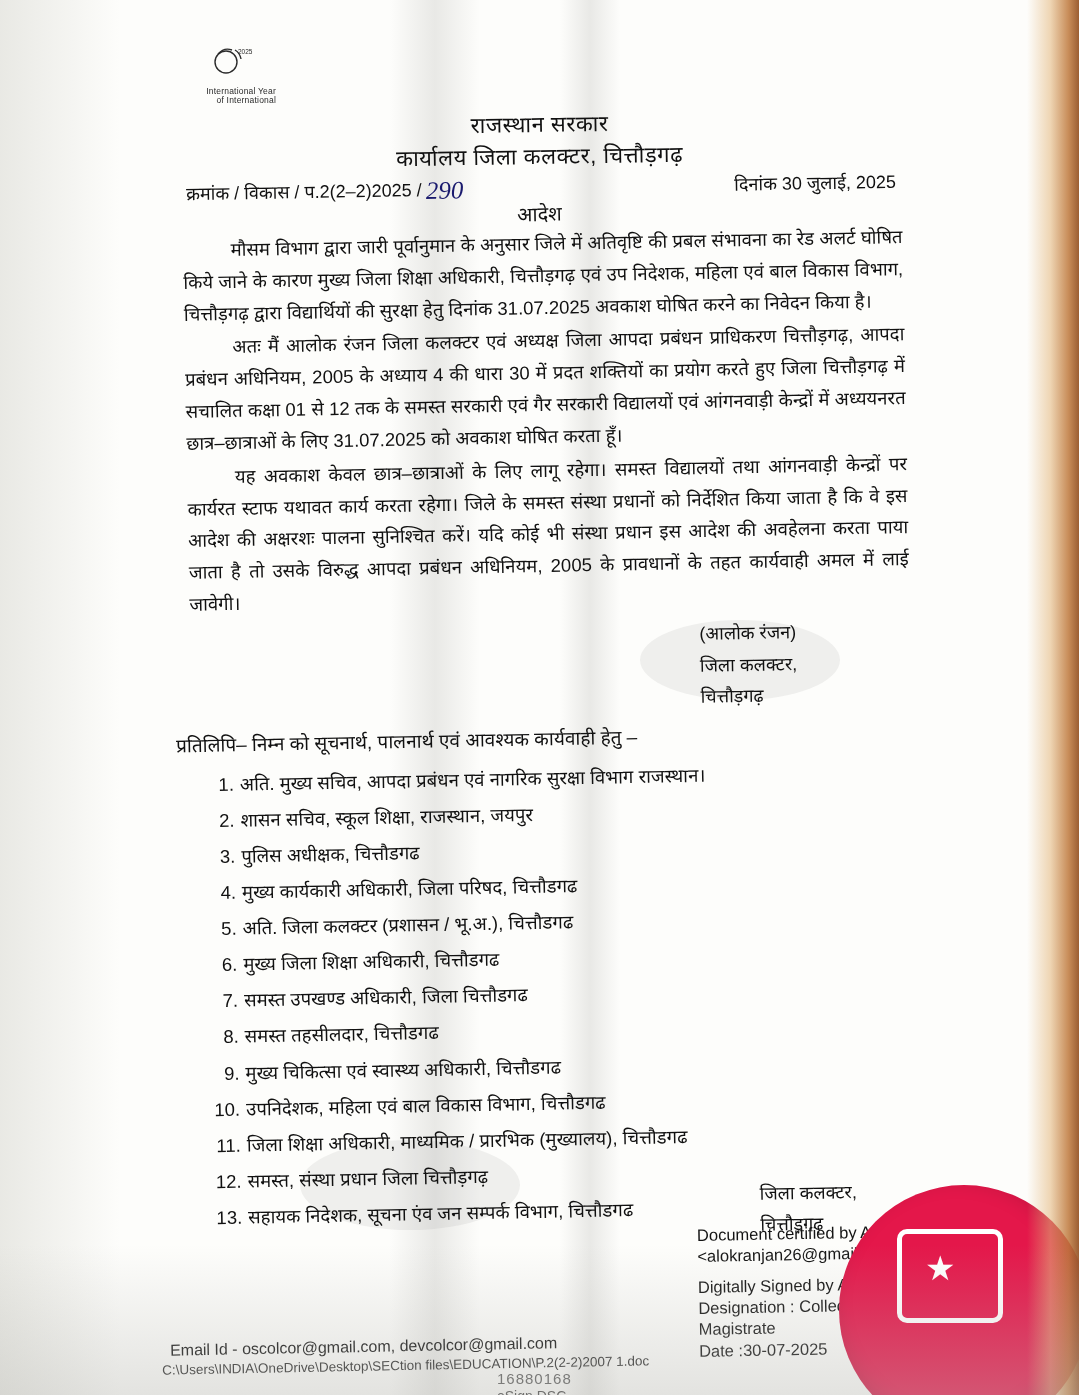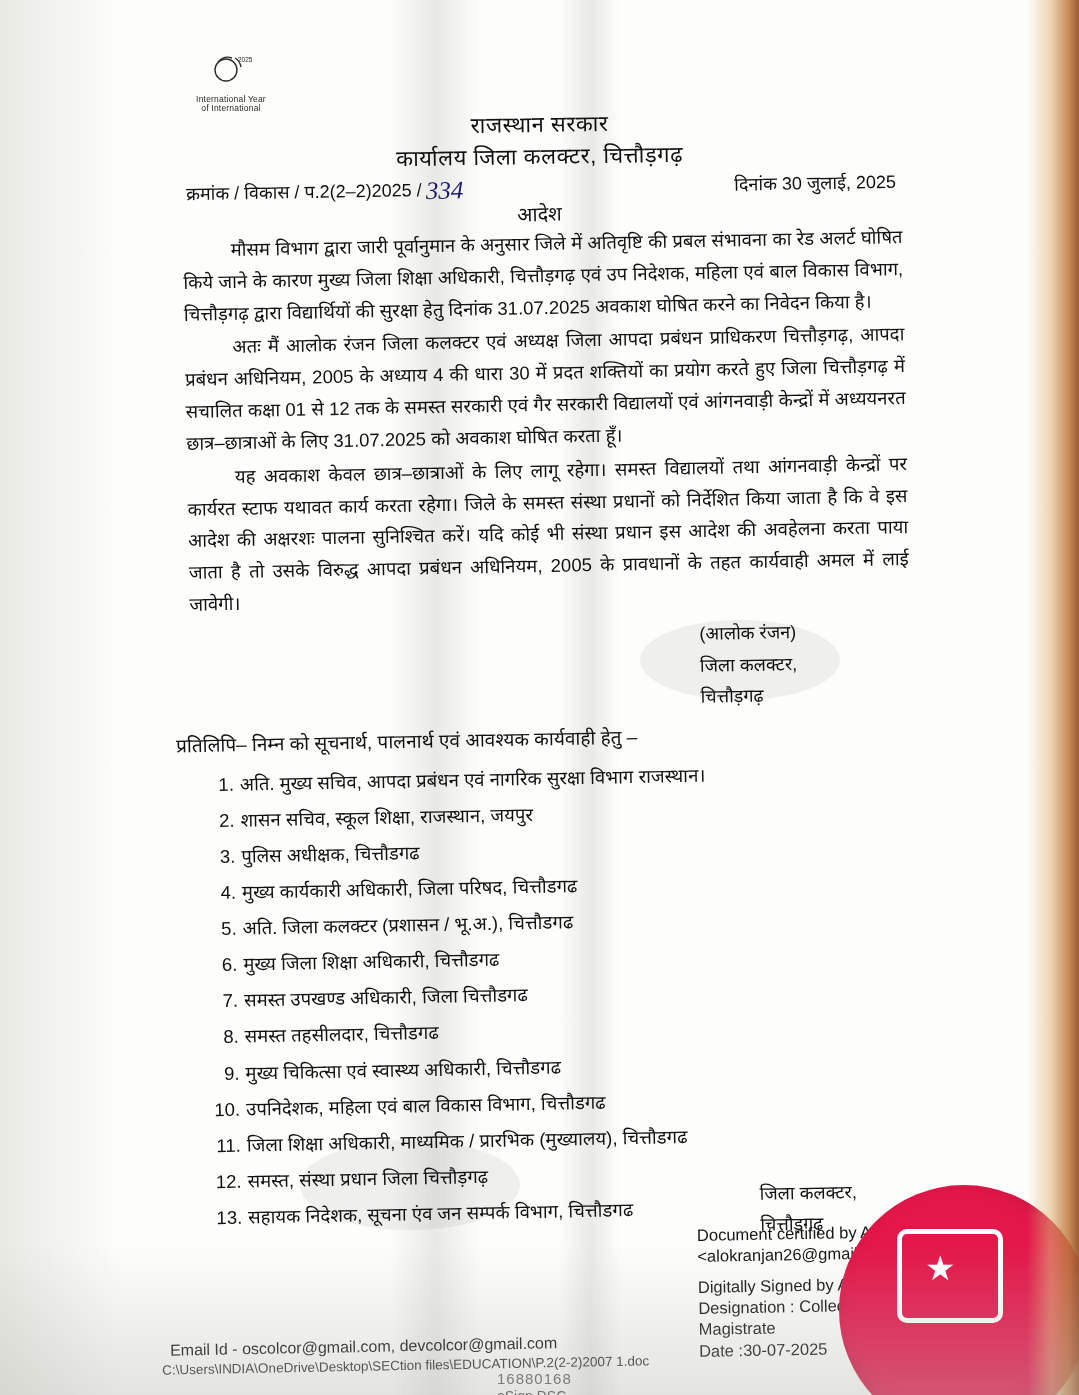--- a/index.html
+++ b/index.html
@@ -42,23 +42,23 @@
     position: absolute;
     top: 0; bottom: 0;
     width: 90px;
     background: linear-gradient(to right, rgba(170,170,165,0) 0%, rgba(160,160,155,0.22) 50%, rgba(170,170,165,0) 100%);
     pointer-events: none;
   }
 
   
   .emblem {
     position: absolute;
-    left: 186px; top: 48px;
+    left: 186px; top: 40px;
     width: 90px;
-    text-align: center;
+    text-align: right;
     line-height: 1.05;
   }
   .emblem-mark {
     width: 44px; height: 44px;
     margin: 0 auto 3px auto;
     position: relative;
   }
   .emblem-label {
     font-size: 8.5px;
     color: #2a2a2a;
@@ -280,21 +280,21 @@
     </div>
     <div class="emblem-label">International Year</div>
     <div class="emblem-label">of International</div>
   </div>
 
   <div class="gov-line center">राजस्थान सरकार</div>
   <div class="office-line center">कार्यालय जिला कलक्टर, चित्तौड़गढ़</div>
 
   <div class="memo-row">
     <div>
-      <span class="memo-no">क्रमांक / विकास / प.2(2–2)2025 /</span><span class="memo-hand">334</span>
+      <span class="memo-no">क्रमांक / विकास / प.2(2–2)2025 /</span><span class="memo-hand">290</span>
     </div>
     <div class="memo-date">दिनांक 30 जुलाई, 2025</div>
   </div>
 
   <div class="order-title center">आदेश</div>
 
   <div class="body">
     <p>मौसम विभाग द्वारा जारी पूर्वानुमान के अनुसार जिले में अतिवृष्टि की प्रबल संभावना का रेड अलर्ट घोषित किये जाने के कारण मुख्य जिला शिक्षा अधिकारी, चित्तौड़गढ़ एवं उप निदेशक, महिला एवं बाल विकास विभाग, चित्तौड़गढ़ द्वारा विद्यार्थियों की सुरक्षा हेतु दिनांक 31.07.2025 अवकाश घोषित करने का निवेदन किया है।</p>
     <p>अतः मैं आलोक रंजन जिला कलक्टर एवं अध्यक्ष जिला आपदा प्रबंधन प्राधिकरण चित्तौड़गढ़, आपदा प्रबंधन अधिनियम, 2005 के अध्याय 4 की धारा 30 में प्रदत शक्तियों का प्रयोग करते हुए जिला चित्तौड़गढ़ में सचालित कक्षा 01 से 12 तक के समस्त सरकारी एवं गैर सरकारी विद्यालयों एवं आंगनवाड़ी केन्द्रों में अध्ययनरत छात्र–छात्राओं के लिए 31.07.2025 को अवकाश घोषित करता हूँ।</p>
     <p>यह अवकाश केवल छात्र–छात्राओं के लिए लागू रहेगा। समस्त विद्यालयों तथा आंगनवाड़ी केन्द्रों पर कार्यरत स्टाफ यथावत कार्य करता रहेगा। जिले के समस्त संस्था प्रधानों को निर्देशित किया जाता है कि वे इस आदेश की अक्षरशः पालना सुनिश्चित करें। यदि कोई भी संस्था प्रधान इस आदेश की अवहेलना करता पाया जाता है तो उसके विरुद्ध आपदा प्रबंधन अधिनियम, 2005 के प्रावधानों के तहत कार्यवाही अमल में लाई जावेगी।</p>

